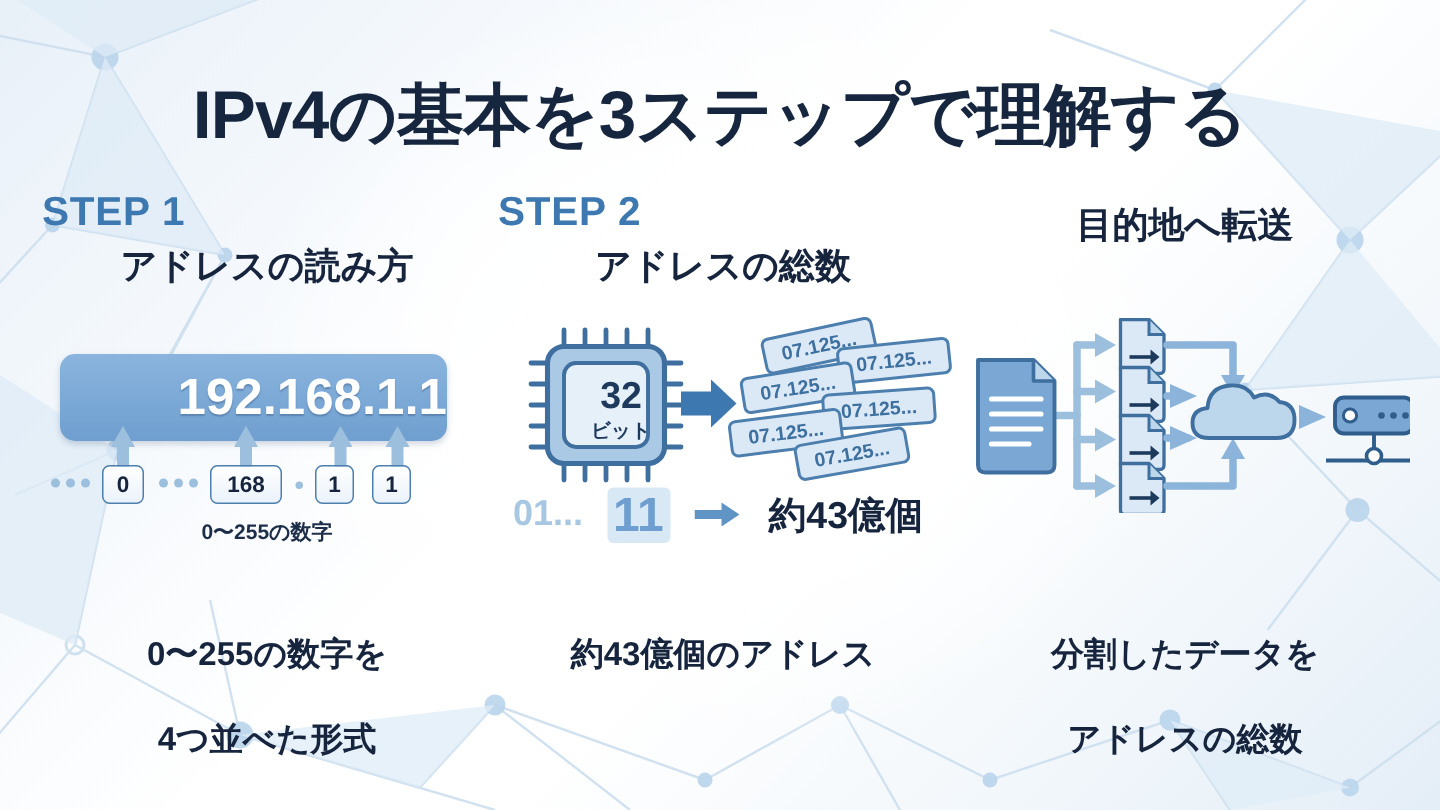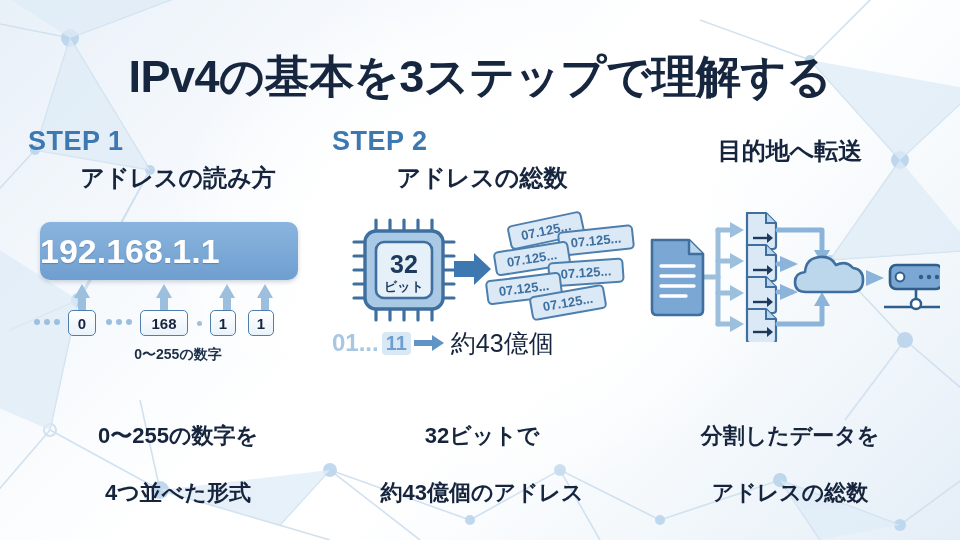--- a/index.html
+++ b/index.html
@@ -91,29 +91,29 @@
     left: 0;
     top: 86px;
     width: 300px;
     height: 175px;
   }
 
   
   #ip-box {
     position: absolute;
     left: 12px;
-    top: 8px;
+    top: 22px;
     width: 258px;
     height: 58px;
     background: linear-gradient(180deg, #8ab4dd 0%, #6f9fd0 100%);
     border-radius: 10px;
     box-shadow: 0 2px 4px rgba(40,70,110,0.22);
     display: flex;
     align-items: center;
-    justify-content: flex-start;
+    justify-content: flex-end;
   }
   #ip-text {
     color: #ffffff;
     font-size: 34px;
     font-weight: bold;
     letter-spacing: 0px;
     text-shadow: 0 1px 1px rgba(40,70,110,0.35);
   }
   #octet-row {
     position: absolute;
@@ -164,45 +164,45 @@
     font-size: 14px;
     font-weight: bold;
     color: #1d2e48;
   }
 
   
   #chip-wrap { position: absolute; left: 18px; top: 2px; }
   #cards-wrap { position: absolute; left: 140px; top: -2px; }
   #bits-row {
     position: absolute;
-    left: 0;
+    left: 10px;
     top: 112px;
     width: 290px;
     height: 34px;
     display: flex;
     align-items: center;
-    gap: 3px;
+    gap: 16px;
   }
   #bits-left {
     font-size: 24px;
     font-weight: bold;
     color: #a8c7e3;
     letter-spacing: 0px;
   }
   #bits-hi {
-    font-size: 20px;
+    font-size: 32px;
     font-weight: bold;
     color: #6f9fd0;
     background: #d9e8f5;
     border-radius: 4px;
     padding: 0 4px;
   }
   #bits-result {
     font-size: 25px;
-    font-weight: normal;
+    font-weight: bold;
     color: #16253d;
     margin-left: 4px;
   }
 
   
   #flow-wrap { position: absolute; left: 0px; top: -2px; }
 </style>
 </head>
 <body>
 
@@ -338,21 +338,21 @@
             <line x1="4" y1="82" x2="16" y2="82"></line>
             <line x1="92" y1="26" x2="104" y2="26"></line>
             <line x1="92" y1="40" x2="104" y2="40"></line>
             <line x1="92" y1="54" x2="104" y2="54"></line>
             <line x1="92" y1="68" x2="104" y2="68"></line>
             <line x1="92" y1="82" x2="104" y2="82"></line>
           </g>
           <rect x="15" y="15" width="78" height="78" rx="11" fill="#a9c9e5" stroke="#3f6f9f" stroke-width="3.4"></rect>
           <rect x="26" y="26" width="56" height="56" rx="8" fill="#e6f0f9" stroke="#3f6f9f" stroke-width="2.6"></rect>
         </svg>
-        <div style="position:absolute;left:15px;top:15px;width:78px;height:82px;display:flex;flex-direction:column;align-items:center;justify-content:center;">
+        <div style="position:absolute;left:25px;top:15px;width:78px;height:82px;display:flex;flex-direction:column;align-items:center;justify-content:center;">
           <div style="font-size:25px;font-weight:bold;color:#1d3a5c;line-height:1;">32</div>
           <div style="font-size:13px;font-weight:bold;color:#1d3a5c;line-height:1;margin-top:3px;">ビット</div>
         </div>
       </div>
 
       <svg style="position:absolute;left:122px;top:38px;" width="38" height="34">
         <polygon points="0,9 20,9 20,1 37,17 20,33 20,25 0,25" fill="#3d78b0"></polygon>
       </svg>
 
       <div id="cards-wrap">
@@ -380,21 +380,20 @@
         <span id="bits-left">01...</span>
         <span id="bits-hi">11</span>
         <svg width="30" height="16">
           <polygon points="0,5 18,5 18,0 30,8 18,16 18,11 0,11" fill="#5f94c4"></polygon>
         </svg>
         <span id="bits-result">約43億個</span>
       </div>
     </div>
 
     <div class="step-caption">
-      <span>32ビットで</span>
       <span>約43億個のアドレス</span>
     </div>
   </div>
 
   <div class="column" id="col-3">
     <div class="step-sub">目的地へ転送</div>
 
     <div class="art">
       <div id="flow-wrap">
         <svg width="300" height="130" viewBox="0 0 300 130">

